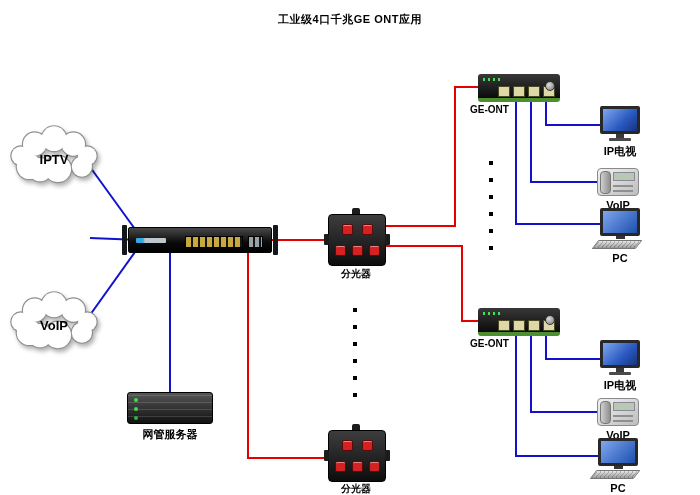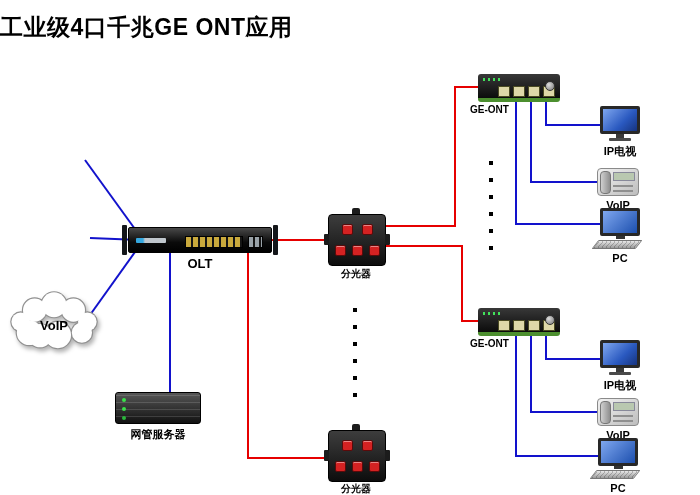--- a/index.html
+++ b/index.html
@@ -1,20 +1,20 @@
 <!DOCTYPE html>
 <html style="--fiber-line: #e60000; --cable-line: #1212cc; --splitter-port: #d42222; --ont-accent: #4c8f2f; --screen-blue: #2a59c0;"><head>
 <meta charset="utf-8">
 <style>
   html,body {margin:0;padding:0;background:#fff;}
   .stage {position:relative;width:700px;height:495px;background:#fff;overflow:hidden;
           font-family:"Liberation Sans","DejaVu Sans",sans-serif;color:#000;}
 
-  .title {position:absolute;top:12px;left:0;width:100%;text-align:left;
-          font-size:23px;font-weight:bold;letter-spacing:.5px;}
+  .title {position:absolute;top:12px;left:0;width:100%;text-align:center;
+          font-size:11px;font-weight:bold;letter-spacing:.5px;}
 
   svg.lines {position:absolute;left:0;top:0;width:700px;height:495px;}
   .lines polyline {fill:none;stroke-width:2px;}
   .blue-line {stroke:var(--cable-line,#1212cc);}
   .red-line  {stroke:var(--fiber-line,#e60000);}
 
   
   .cloud {position:absolute;width:96px;height:62px;}
   .cloud-svg {position:absolute;left:0;top:0;width:100%;height:100%;
               filter:drop-shadow(2px 3px 2px rgba(0,0,0,.3));}
@@ -143,37 +143,42 @@
     <polyline class="red-line" points="248,250 248,458 340,458"></polyline>
 
     <polyline class="blue-line" points="546,98 546,125 612,125"></polyline>
     <polyline class="blue-line" points="531,98 531,182 610,182"></polyline>
     <polyline class="blue-line" points="516,98 516,224 608,224"></polyline>
     <polyline class="blue-line" points="546,332 546,359 612,359"></polyline>
     <polyline class="blue-line" points="531,332 531,412 610,412"></polyline>
     <polyline class="blue-line" points="516,332 516,456 604,456"></polyline>
   </svg>
 
+  <div class="cloud" style="left:6px;top:124px">
+    <svg class="cloud-svg" viewBox="-2 -3 120 80">
+        <use href="#cloudShape"></use>
+      </svg>
+    <div class="cloud-label">IPTV</div>
+  </div>
   <div class="cloud" style="left:6px;top:290px">
     <svg class="cloud-svg" viewBox="-2 -3 120 80">
         <use href="#cloudShape"></use>
       </svg>
     <div class="cloud-label">VoIP</div>
   </div>
 
   <div class="olt-wrap">
     <div class="olt-ear olt-ear-l"></div>
     <div class="olt-body">
       <div class="olt-logo"></div>
       <div class="olt-ports"></div>
       <div class="olt-ports2"></div>
     </div>
     <div class="olt-ear olt-ear-r"></div>
   </div>
-  <div class="node-label center" style="left:128px;top:256px;width:144px">OLT</div>
 
   <div class="splitter" style="left:328px;top:208px">
     <div class="sp-nub"></div>
     <div class="sp-body">
       <div class="sp-row">
         <i class="sp-port"></i>
         <i class="sp-port"></i>
       </div>
       <div class="sp-row2">
         <i class="sp-port"></i>
@@ -267,21 +272,21 @@
   </div>
   <div class="endpoint" style="left:590px;top:438px;width:56px">
     <div class="pc">
       <div class="pc-screen"></div>
       <div class="pc-stand"></div>
       <div class="pc-kb"></div>
     </div>
     <div class="ep-label">PC</div>
   </div>
 
-  <div class="endpoint" style="left:112px;top:392px;width:92px">
+  <div class="endpoint" style="left:124px;top:392px;width:92px">
     <div class="server">
       <div class="server-led"></div>
     </div>
     <div class="ep-label">网管服务器</div>
   </div>
 
   <div class="vdots" style="left:489px;top:156px"></div>
   <div class="vdots" style="left:353px;top:303px"></div>
 
 </div>

